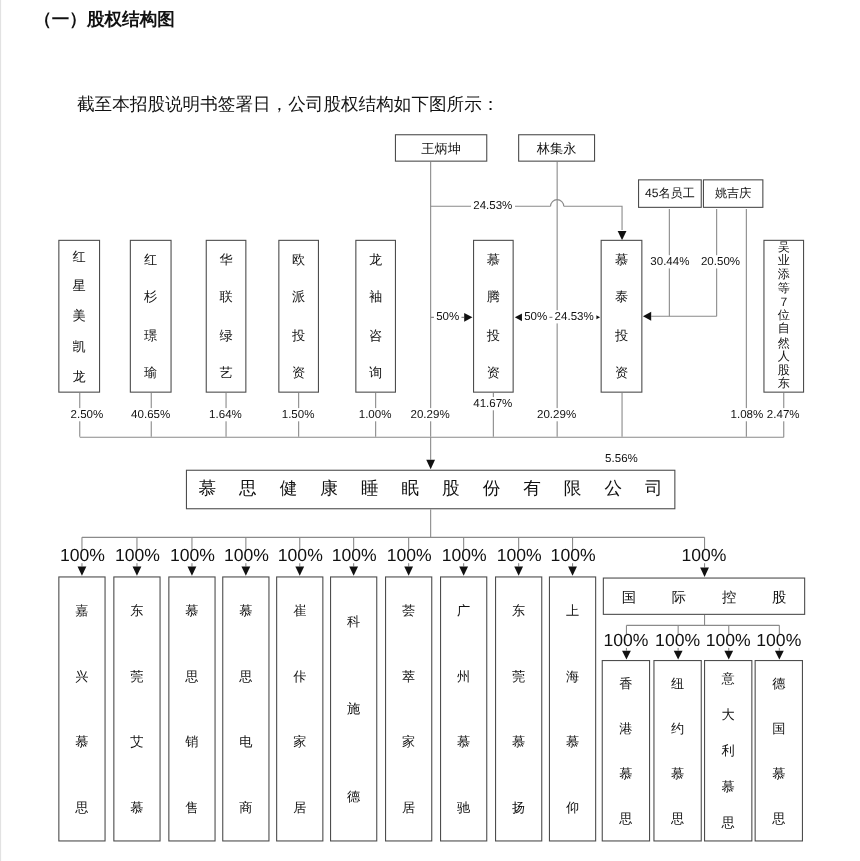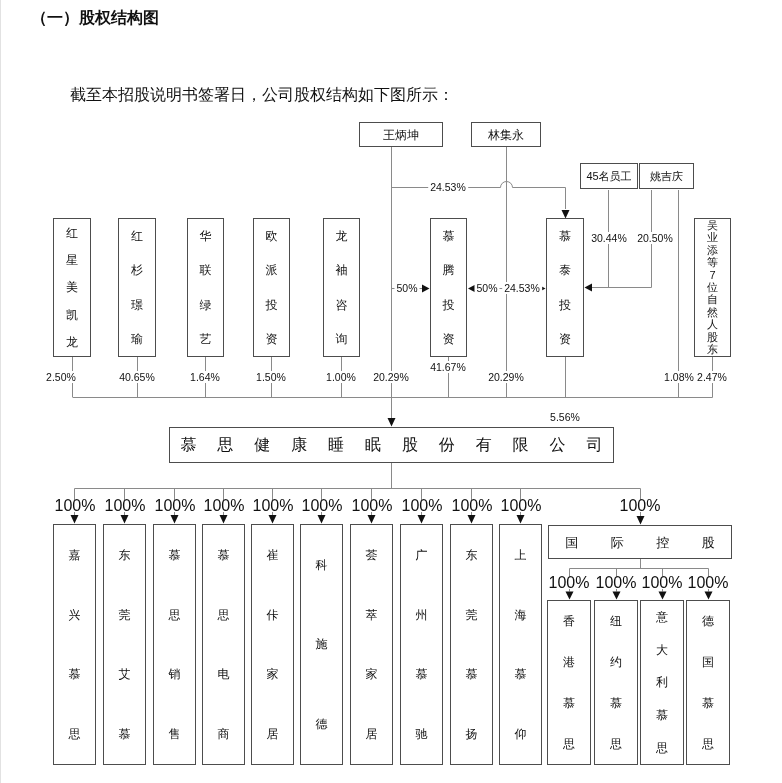--- a/index.html
+++ b/index.html
@@ -182,21 +182,21 @@
       </span>
     </div>
 
   <div class="lbl" style="left:447px;top:181px;">24.53%</div>
   <div class="lbl" style="left:406px;top:282px;">50%</div>
   <div class="lbl" style="left:486px;top:282px;">50%</div>
   <div class="lbl" style="left:521px;top:282px;">24.53%</div>
   <div class="lbl" style="left:608px;top:232px;">30.44%</div>
   <div class="lbl" style="left:654px;top:232px;">20.50%</div>
 
-  <div class="lbl" style="left:60px;top:371px;">2.50%</div>
+  <div class="lbl" style="left:78px;top:371px;">2.50%</div>
   <div class="lbl" style="left:136px;top:371px;">40.65%</div>
   <div class="lbl" style="left:204px;top:371px;">1.64%</div>
   <div class="lbl" style="left:270px;top:371px;">1.50%</div>
   <div class="lbl" style="left:340px;top:371px;">1.00%</div>
   <div class="lbl" style="left:390px;top:371px;">20.29%</div>
   <div class="lbl" style="left:447px;top:361px;">41.67%</div>
   <div class="lbl" style="left:505px;top:371px;">20.29%</div>
   <div class="lbl" style="left:564px;top:371px;margin-top:40px;">5.56%</div>
   <div class="lbl" style="left:678px;top:371px;">1.08%</div>
   <div class="lbl" style="left:711px;top:371px;">2.47%</div>

